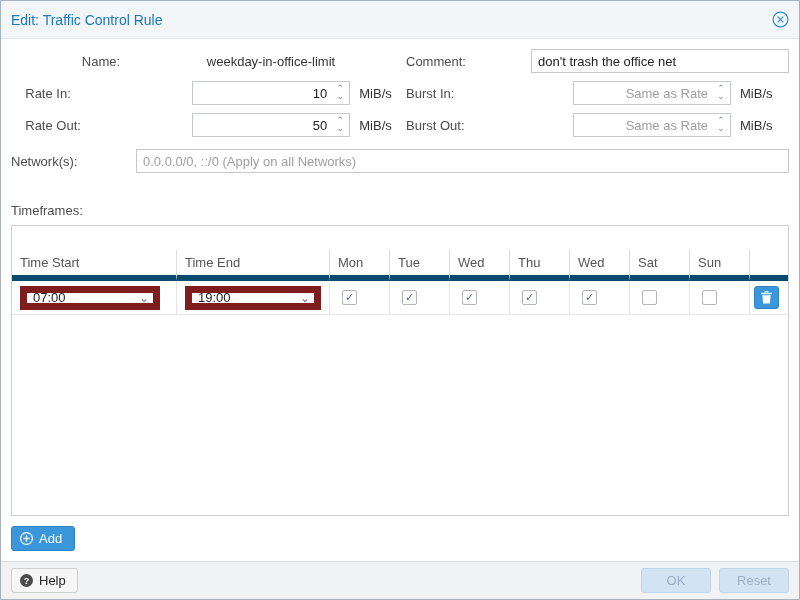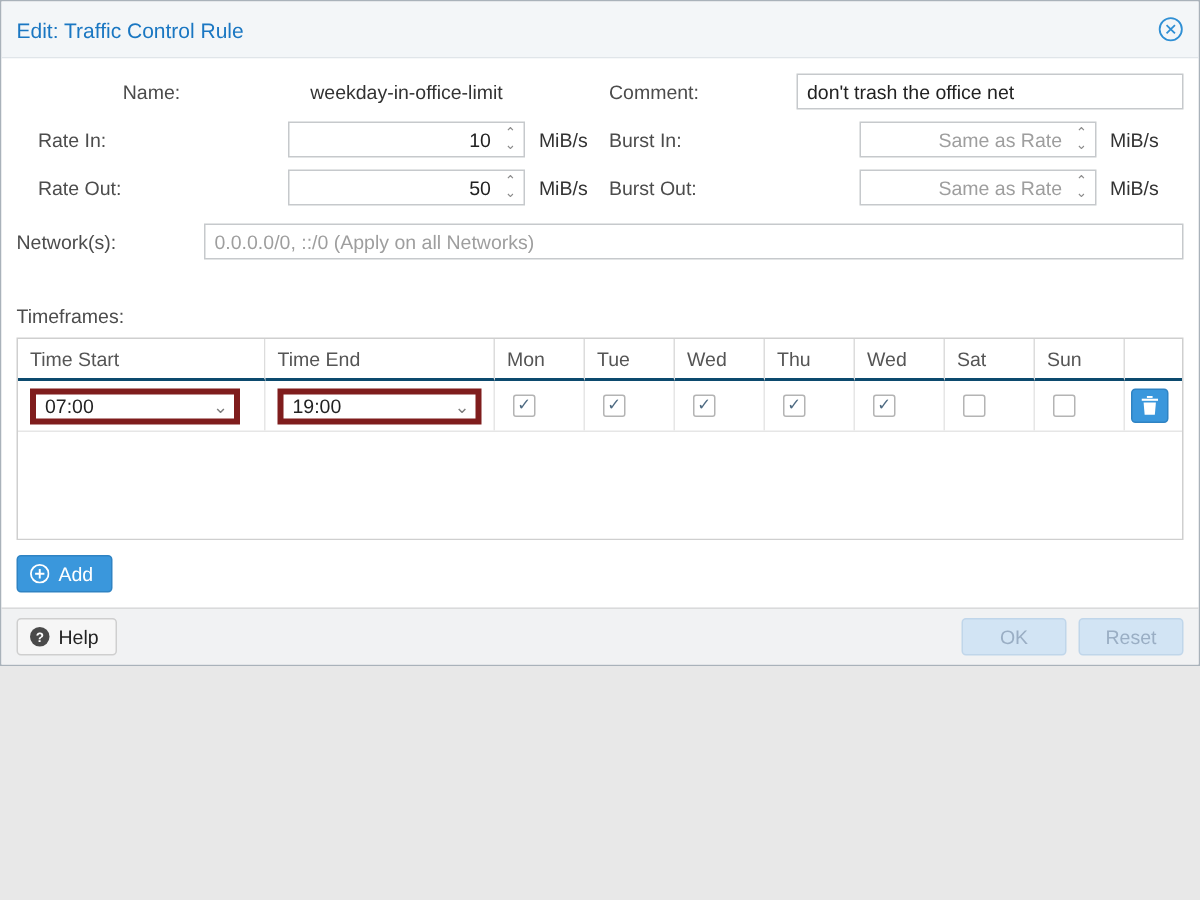--- a/index.html
+++ b/index.html
@@ -1,20 +1,20 @@
 <!DOCTYPE html>
 <html><head>
 <meta charset="utf-8">
 <style>
   * { box-sizing: border-box; margin: 0; padding: 0; }
   html,body { background:#e8e8e8; }
   body { font-family:"Liberation Sans", sans-serif; font-size:13px; color:#4c4c4c; }
 
   .dialog {
-    width:800px; height:444px;
+    width:800px; height:600px;
     background:#fff;
     border:1px solid #a9b2ba;
     display:flex; flex-direction:column;
     position:relative;
   }
 
   
   .dlg-header {
     height:38px; flex:0 0 38px;
     background:#f3f6f8;
@@ -71,39 +71,39 @@
 
   
   .grid {
     border:1px solid #cfcfcf;
     display:flex; flex-direction:column;
     flex:1 1 auto;
     background:#fff;
   }
   .grid-header { display:flex; flex:0 0 28px; }
   .gh-cell {
-    border-right:1px solid #dcdcdc; border-bottom:2px solid #0c4a6e;
+    border-right:1px solid #dcdcdc; border-bottom:6px solid #0c4a6e;
     padding:5px 8px; color:#555; background:#fff;
-    display:flex; align-items:center; cursor:pointer;
+    display:flex; align-items:center; cursor:pointer;margin-top:24px;
   }
   .gh-cell:last-child { border-right:none; }
   .grid-row { display:flex; flex:0 0 34px; border-bottom:1px solid #e6e6e6; }
   .gr-cell {
     border-right:1px solid #e6e6e6;
     display:flex; align-items:center;
   }
   .gr-cell:last-child { border-right:none; }
 
   .col-start { width:165px; flex:0 0 165px; }
   .col-end   { width:153px; flex:0 0 153px; }
   .col-day   { width:60px;  flex:0 0 60px; }
   .col-del   { flex:1; }
 
   .combo {
-    height:24px; border:4px solid #7f1d1d; background:#fff;
+    height:24px; border:7px solid #7f1d1d; background:#fff;
     display:flex; align-items:center;
     margin-left:8px; width:140px; cursor:pointer;
   }
   .col-end .combo { width:136px;align-items:center; }
   .combo .combo-text { flex:1; padding-left:6px; color:#222; }
   .combo .combo-arrow { width:18px; text-align:center; color:#7d7d7d; font-size:12px; line-height:22px; }
 
   .gr-cell.day-cell { padding-left:12px; }
   .checkbox {
     width:15px; height:15px; border:1px solid #b4b4b4; border-radius:2px;

